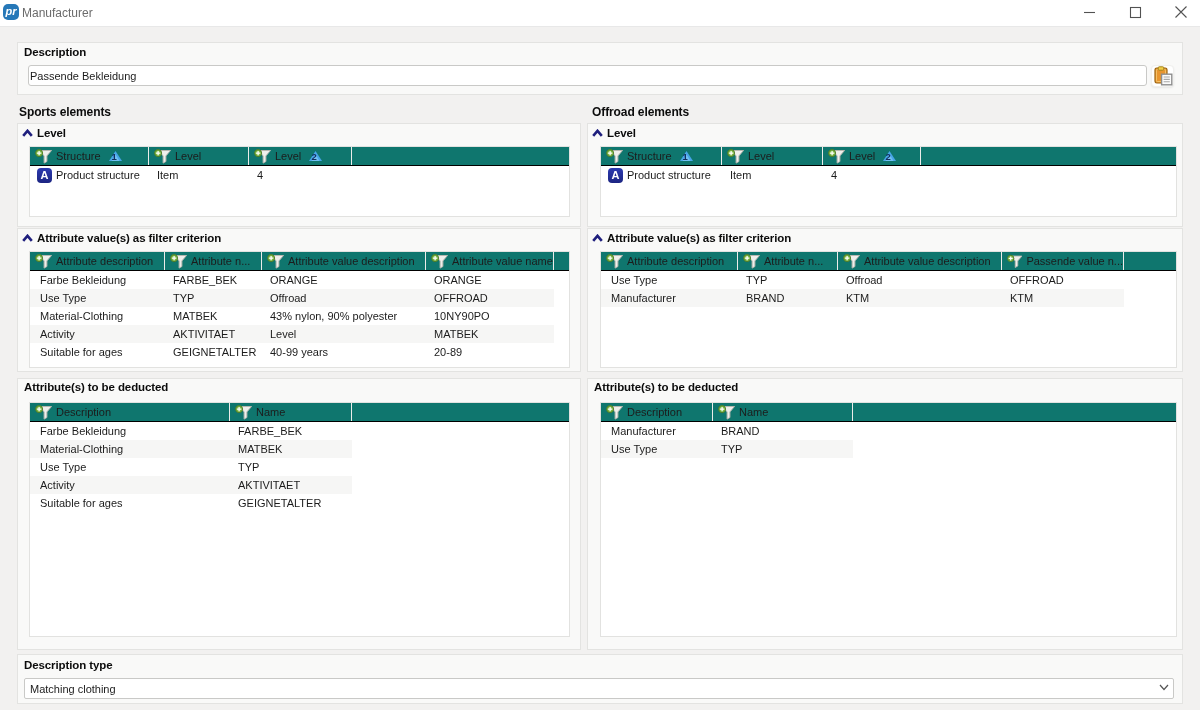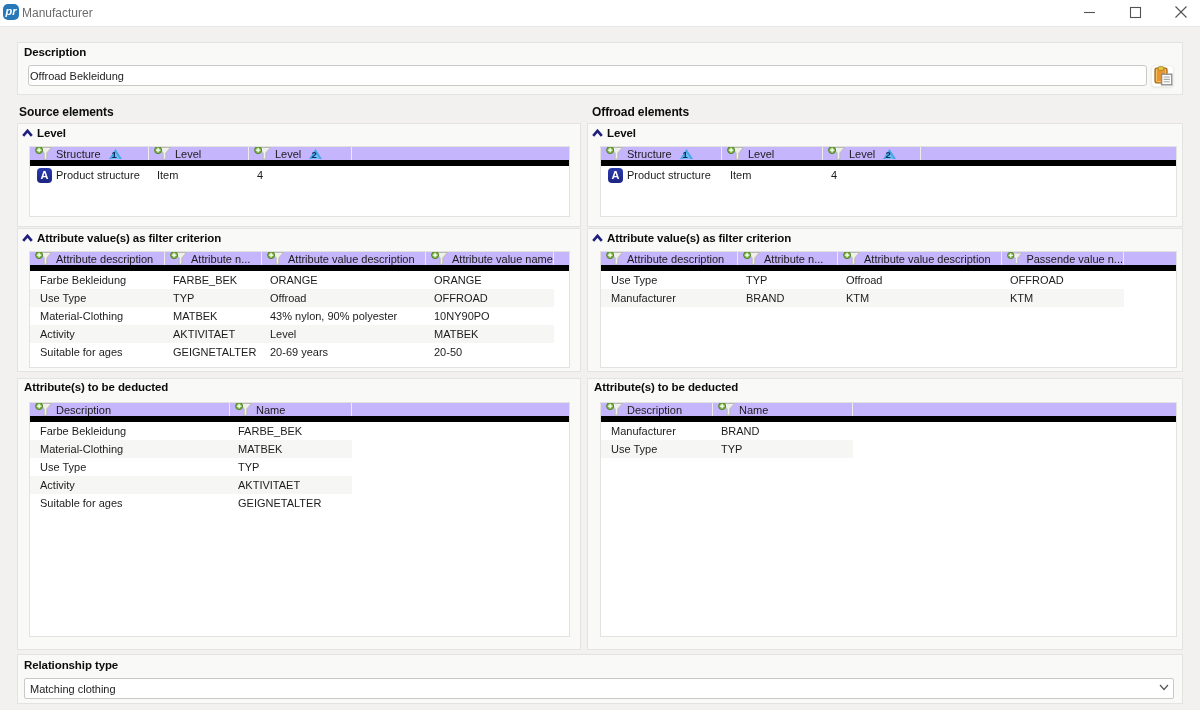--- a/index.html
+++ b/index.html
@@ -5,21 +5,21 @@
 body{position:relative;background:#f2f1f0;font-family:"Liberation Sans",sans-serif;-webkit-font-smoothing:antialiased}
 .titlebar{position:absolute;left:0;top:0;width:1200px;height:27px;background:#ffffff;border-bottom:1px solid #e8e8e8}
 .appicon{position:absolute;left:3px;top:4px;width:16px;height:16px;border-radius:5px;background:#2678b8;color:#fff;font-size:11px;font-weight:bold;text-align:center;line-height:15px;font-style:italic}
 .wtitle{position:absolute;left:22px;top:6px;font-size:12px;color:#6b6b6b}
 .winbtn{position:absolute;top:0;height:27px}
 .panel{position:absolute;background:#f9f9f8;border:1px solid #e3e3e1}
 .lbl{position:absolute;font-weight:bold;font-size:11.5px;color:#0c0c0c;letter-spacing:-0.1px}
 .sect{position:absolute;display:flex;align-items:center;gap:4px}
 .sect b{font-size:11.5px;color:#0c0c0c;letter-spacing:-0.1px}
 .tbl{position:absolute;background:#fff;border:1px solid #e2e2e0;font-size:11px;color:#1c1c1c}
-.thead{display:flex;height:19px;border-bottom:6px solid #000000;background:#c4b5fd}
+.thead{display:flex;height:19px;border-bottom:1px solid #000000;background:#0f766e}
 .th{display:flex;align-items:center;padding-left:5px;overflow:hidden;white-space:nowrap;border-right:1px solid #ececea;flex-shrink:0}
 .th.fill{flex:1;border-right:none}
 .hl{margin-left:4px}
 .sic{margin-left:8px}
 .tr{display:flex;height:18px;align-items:center;white-space:nowrap}
 .tr.alt{background:#f6f6f5}
 .td{overflow:hidden;flex-shrink:0;display:flex;align-items:center}
 .aicon{display:inline-block;width:15px;height:15px;border-radius:4px;background:linear-gradient(180deg,#2c3ab0 0%,#1c2582 100%);color:#fff;font-size:11px;font-weight:bold;text-align:center;line-height:15px}
 .input{position:absolute;background:#fff;border:1px solid #c9c9c7;border-radius:3px;font-size:11px;color:#1c1c1c;display:flex;align-items:center;padding-left:1px}
 </style></head><body>
@@ -27,30 +27,30 @@
 <div class="titlebar"></div>
 <div class="appicon">pr</div>
 <div class="wtitle">Manufacturer</div>
 <svg class="winbtn" style="left:1070px;width:130px" width="130" height="27" viewBox="0 0 130 27">
 <line x1="14" y1="12.5" x2="25" y2="12.5" stroke="#525252" stroke-width="1.1"></line>
 <rect x="60.5" y="7.5" width="10" height="10" fill="none" stroke="#525252" stroke-width="1.1"></rect>
 <path d="M105.5 6.5 L116.5 17.5 M116.5 6.5 L105.5 17.5" stroke="#525252" stroke-width="1.1"></path>
 </svg>
 <div class="panel" style="left:17px;top:42px;width:1166px;height:53px"></div>
 <div class="lbl" style="left:24px;top:46px">Description</div>
-<div class="input" style="left:28px;top:65px;width:1119px;height:21px">Offroad Bekleidung</div>
+<div class="input" style="left:28px;top:65px;width:1119px;height:21px">Passende Bekleidung</div>
 <div style="position:absolute;left:1151px;top:65px;width:23px;height:22px;background:#fff;border:1px solid #f0f0ee;border-radius:4px;box-shadow:0 1px 2px rgba(0,0,0,0.08)"></div>
 <svg style="position:absolute;left:1152px;top:66px" width="21" height="20" viewBox="0 0 21 20">
 <rect x="3" y="2" width="12" height="15" rx="1.8" fill="#e8952f" stroke="#9a6210" stroke-width="1.2"></rect>
 <rect x="4.4" y="3.4" width="9.2" height="12.2" rx="0.8" fill="none" stroke="#f6c66d" stroke-width="1"></rect>
 <rect x="6.2" y="0.8" width="5.6" height="3.4" rx="1" fill="#f3cf49" stroke="#a3821c" stroke-width="1"></rect>
 <rect x="9.6" y="8.2" width="10.2" height="10.6" fill="#fbfbfb" stroke="#8e8e8e" stroke-width="1.4"></rect>
 <path d="M11.6 11 h6.2 M11.6 13.4 h6.2 M11.6 15.8 h6.2" stroke="#a8a8a8" stroke-width="1.1"></path>
 </svg>
-<div class="lbl" style="left:19px;top:105px;font-size:12px">Source elements</div>
+<div class="lbl" style="left:19px;top:105px;font-size:12px">Sports elements</div>
 <div class="lbl" style="left:592px;top:105px;font-size:12px">Offroad elements</div>
 <div class="panel" style="left:17px;top:123px;width:564px;height:104px"></div>
 <div class="panel" style="left:17px;top:228px;width:564px;height:144px"></div>
 <div class="panel" style="left:17px;top:378px;width:564px;height:272px"></div>
 <div class="panel" style="left:587px;top:123px;width:596px;height:104px"></div>
 <div class="panel" style="left:587px;top:228px;width:596px;height:144px"></div>
 <div class="panel" style="left:587px;top:378px;width:596px;height:272px"></div>
 <div class="sect" style="left:22px;top:127px">
     <svg width="11" height="8" viewBox="0 0 11 8">
       <path d="M1.2 6.8 L5.5 1.8 L9.8 6.8" stroke="#20207e" stroke-width="2.6" fill="none"></path>
@@ -233,22 +233,22 @@
     <div class="tr alt">
       <div class="td" style="width:135px;padding-left:10px">Activity</div>
       <div class="td" style="width:97px;padding-left:8px">AKTIVITAET</div>
       <div class="td" style="width:164px;padding-left:8px">Level</div>
       <div class="td" style="width:128px;padding-left:8px">MATBEK</div>
       <div class="td" style="flex:1;background:#fff;align-self:stretch"></div>
     </div>
     <div class="tr">
       <div class="td" style="width:135px;padding-left:10px">Suitable for ages</div>
       <div class="td" style="width:97px;padding-left:8px">GEIGNETALTER</div>
-      <div class="td" style="width:164px;padding-left:8px">20-69 years</div>
-      <div class="td" style="width:128px;padding-left:8px">20-50</div>
+      <div class="td" style="width:164px;padding-left:8px">40-99 years</div>
+      <div class="td" style="width:128px;padding-left:8px">20-89</div>
       <div class="td" style="flex:1;background:#fff;align-self:stretch"></div>
     </div>
   </div>
 <div class="tbl" style="left:600px;top:251px;width:577px;height:117px">
     <div class="thead">
       <div class="th" style="width:137px">
         <svg class="fic" width="17" height="15" viewBox="0 0 17 15">
           <path d="M4.5 1.5 h12 l-4.6 5.4 v5.6 l-2.8 1.6 v-7.2 z" fill="#efefec" stroke="#b8b8b0" stroke-width="1"></path>
           <circle cx="4.1" cy="4.1" r="3.5" fill="#7db946" stroke="#507d26" stroke-width="1"></circle>
           <path d="M4.1 1.9 v4.4 M1.9 4.1 h4.4" stroke="#ffffff" stroke-width="1.25" fill="none"></path>
@@ -367,16 +367,16 @@
       <div class="td" style="width:140px;padding-left:8px">BRAND</div>
       <div class="td" style="flex:1;background:#fff;align-self:stretch"></div>
     </div>
     <div class="tr alt">
       <div class="td" style="width:112px;padding-left:10px">Use Type</div>
       <div class="td" style="width:140px;padding-left:8px">TYP</div>
       <div class="td" style="flex:1;background:#fff;align-self:stretch"></div>
     </div>
   </div>
 <div class="panel" style="left:17px;top:654px;width:1166px;height:50px"></div>
-<div class="lbl" style="left:24px;top:659px">Relationship type</div>
+<div class="lbl" style="left:24px;top:659px">Description type</div>
 <div class="input" style="left:24px;top:678px;width:1150px;height:21px;border-radius:2px;padding-left:5px">Matching clothing</div>
 <svg style="position:absolute;left:1159px;top:684px" width="10" height="7" viewBox="0 0 10 7">
     <path d="M1 1 L5 5.5 L9 1" stroke="#555" stroke-width="1.2" fill="none"></path>
   </svg>
 </body></html>

